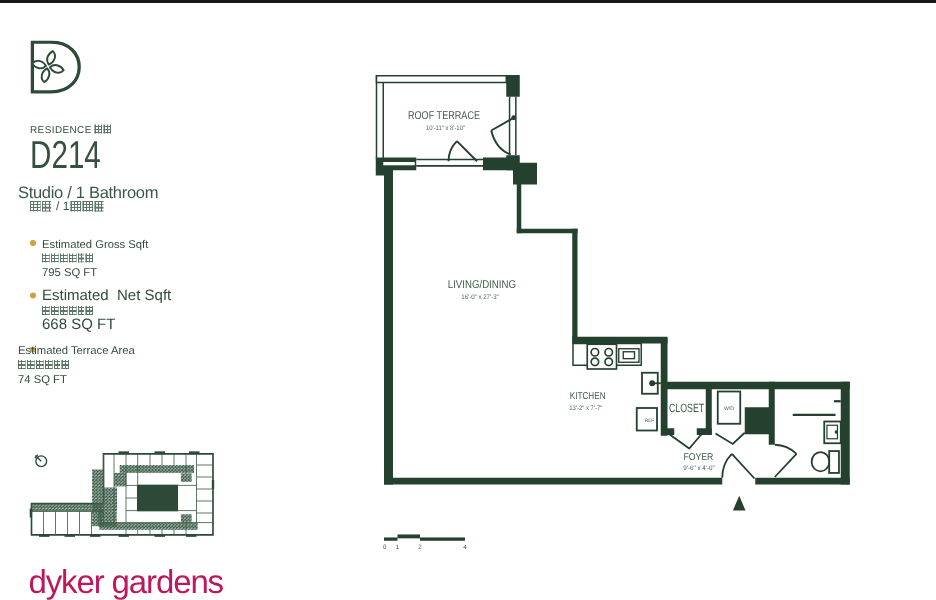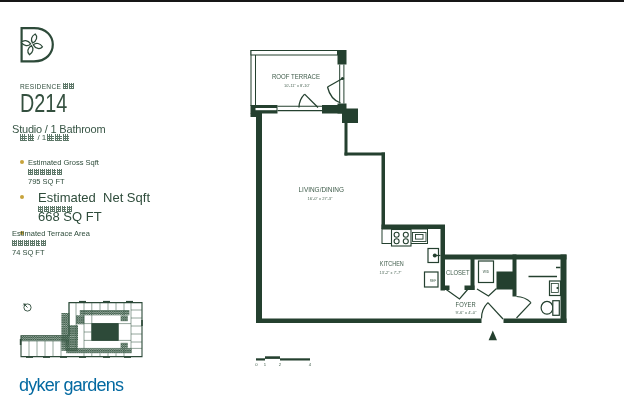--- a/index.html
+++ b/index.html
@@ -35,21 +35,21 @@
 <div class="abs" style="left:20px;top:133px;font-size:8px;color:#3a5747"><span class="zh big"></span><span class="zh big"></span> / 1<span class="zh big" style="margin-left:1px"></span><span class="zh big"></span><span class="zh big"></span></div>
 
 <div class="abs" style="left:19.5px;top:160px;width:4px;height:4px;border-radius:50%;background:#c7a33c"></div>
 <div class="abs" style="left:28px;top:158px;font-size:7.5px;color:#2e4c3b;line-height:9.6px">
  Estimated Gross Sqft<br>
  <span class="zh"></span><span class="zh"></span><span class="zh"></span><span class="zh"></span><span class="zh"></span><span class="zh"></span><br>
  795 SQ FT
 </div>
 
 <div class="abs" style="left:19.5px;top:195px;width:4px;height:4px;border-radius:50%;background:#c7a33c"></div>
-<div class="abs" style="left:38px;top:193px;font-size:13px;color:#2e4c3b;line-height:9.6px">
+<div class="abs" style="left:28px;top:193px;font-size:10px;color:#2e4c3b;line-height:9.6px">
  Estimated&nbsp; Net Sqft<br>
  <span class="zh"></span><span class="zh"></span><span class="zh"></span><span class="zh"></span><span class="zh"></span><span class="zh"></span><br>
  668 SQ FT
 </div>
 
 <div class="abs" style="left:19.5px;top:230.5px;width:4px;height:4px;border-radius:50%;background:#c7a33c"></div>
 <div class="abs" style="left:12px;top:228.5px;font-size:7.5px;color:#2e4c3b;line-height:9.6px">
  Estimated Terrace Area<br>
  <span class="zh"></span><span class="zh"></span><span class="zh"></span><span class="zh"></span><span class="zh"></span><span class="zh"></span><br>
  74 SQ FT
@@ -98,21 +98,21 @@
   <rect x="85" y="58" width="7" height="1.9"></rect>
   <rect x="106" y="58" width="7" height="1.9"></rect>
   <rect x="8" y="58" width="7" height="1.9"></rect>
   <rect x="25" y="58" width="7" height="1.9"></rect>
   <rect x="42" y="58" width="7" height="1.9"></rect>
   <rect x="1.8" y="41" width="1.6" height="6"></rect>
   <rect x="123.2" y="22" width="1.6" height="6"></rect>
  </g>
 </svg>
 
-<div class="abs" style="left:19px;top:375px;font-size:18px;color:#0369a1;letter-spacing:-0.75px">dyker gardens</div>
+<div class="abs" style="left:19px;top:375px;font-size:22px;color:#be185d;letter-spacing:-0.75px">dyker gardens</div>
 
 <svg class="abs" style="left:0;top:0" width="624" height="400" viewBox="0 0 624 400">
  <g fill="#24402f" stroke="none">
 
   <rect x="256" y="113" width="6" height="210"></rect>
 
   <rect x="256" y="318.5" width="225.5" height="4.5"></rect>
 
   <rect x="503.5" y="318.5" width="63" height="4.5"></rect>
 

